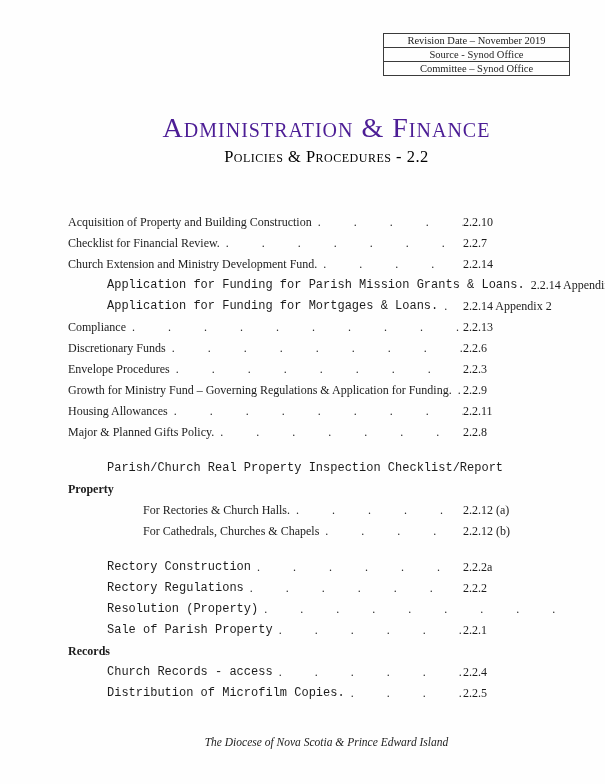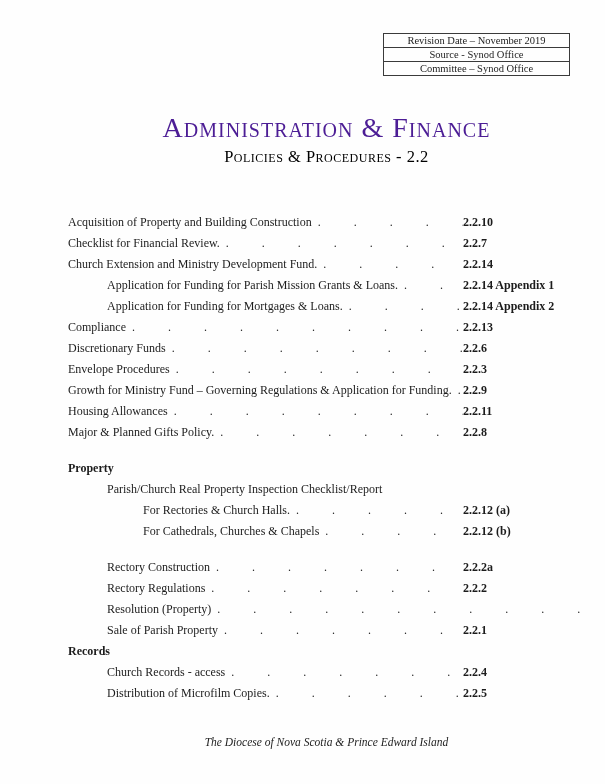--- a/index.html
+++ b/index.html
@@ -67,36 +67,35 @@
     width: 517px;
     font-size: 12px;
   }
   .toc-row {
     display: flex;
     align-items: flex-end;
     height: 21px;
     line-height: 21px;
   }
   .toc-title { white-space: nowrap; }
-  .indent-1 { padding-left: 39px; }
+  .indent-1 { padding-left: 39px; font-family: Liberation Mono, monospace; }
   .indent-2 { padding-left: 75px; }
   .toc-heading .toc-title { font-weight: bold; }
   .leader {
     flex: 1 1 auto;
     min-width: 0;
     overflow: hidden;
     white-space: nowrap;
     letter-spacing: 33px;
     margin-left: 6px;
     color: #2a2a2a;
   }
   .toc-num {
     flex: 0 0 122px;
     white-space: nowrap;
-    font-weight: bold;
   }
   .toc-gap { height: 15px; }
 
   
   .footer {
     position: absolute;
     top: 736px;
     left: 68px;
     width: 517px;
     text-align: center;
@@ -171,31 +170,31 @@
         <span class="toc-title">Housing Allowances</span>
         <span class="leader">..............</span>
         <span class="toc-num">2.2.11</span>
       </div>
       <div class="toc-row">
         <span class="toc-title">Major &amp; Planned Gifts Policy.</span>
         <span class="leader">..............</span>
         <span class="toc-num">2.2.8</span>
       </div>
       <div class="toc-gap"></div>
+      <div class="toc-row">
+        <span class="toc-title indent-1">Parish/Church Real Property Inspection Checklist/Report</span>
+        <span class="leader"></span>
+        <span class="toc-num"></span>
+      </div>
       <div class="toc-row toc-heading">
         <span class="toc-title">Property</span>
         <span class="leader"></span>
         <span class="toc-num"></span>
       </div>
       <div class="toc-row">
-        <span class="toc-title indent-1">Parish/Church Real Property Inspection Checklist/Report</span>
-        <span class="leader"></span>
-        <span class="toc-num"></span>
-      </div>
-      <div class="toc-row">
         <span class="toc-title indent-2">For Rectories &amp; Church Halls.</span>
         <span class="leader">..............</span>
         <span class="toc-num">2.2.12 (a)</span>
       </div>
       <div class="toc-row">
         <span class="toc-title indent-2">For Cathedrals, Churches &amp; Chapels</span>
         <span class="leader">..............</span>
         <span class="toc-num">2.2.12 (b)</span>
       </div>
       <div class="toc-gap"></div>

